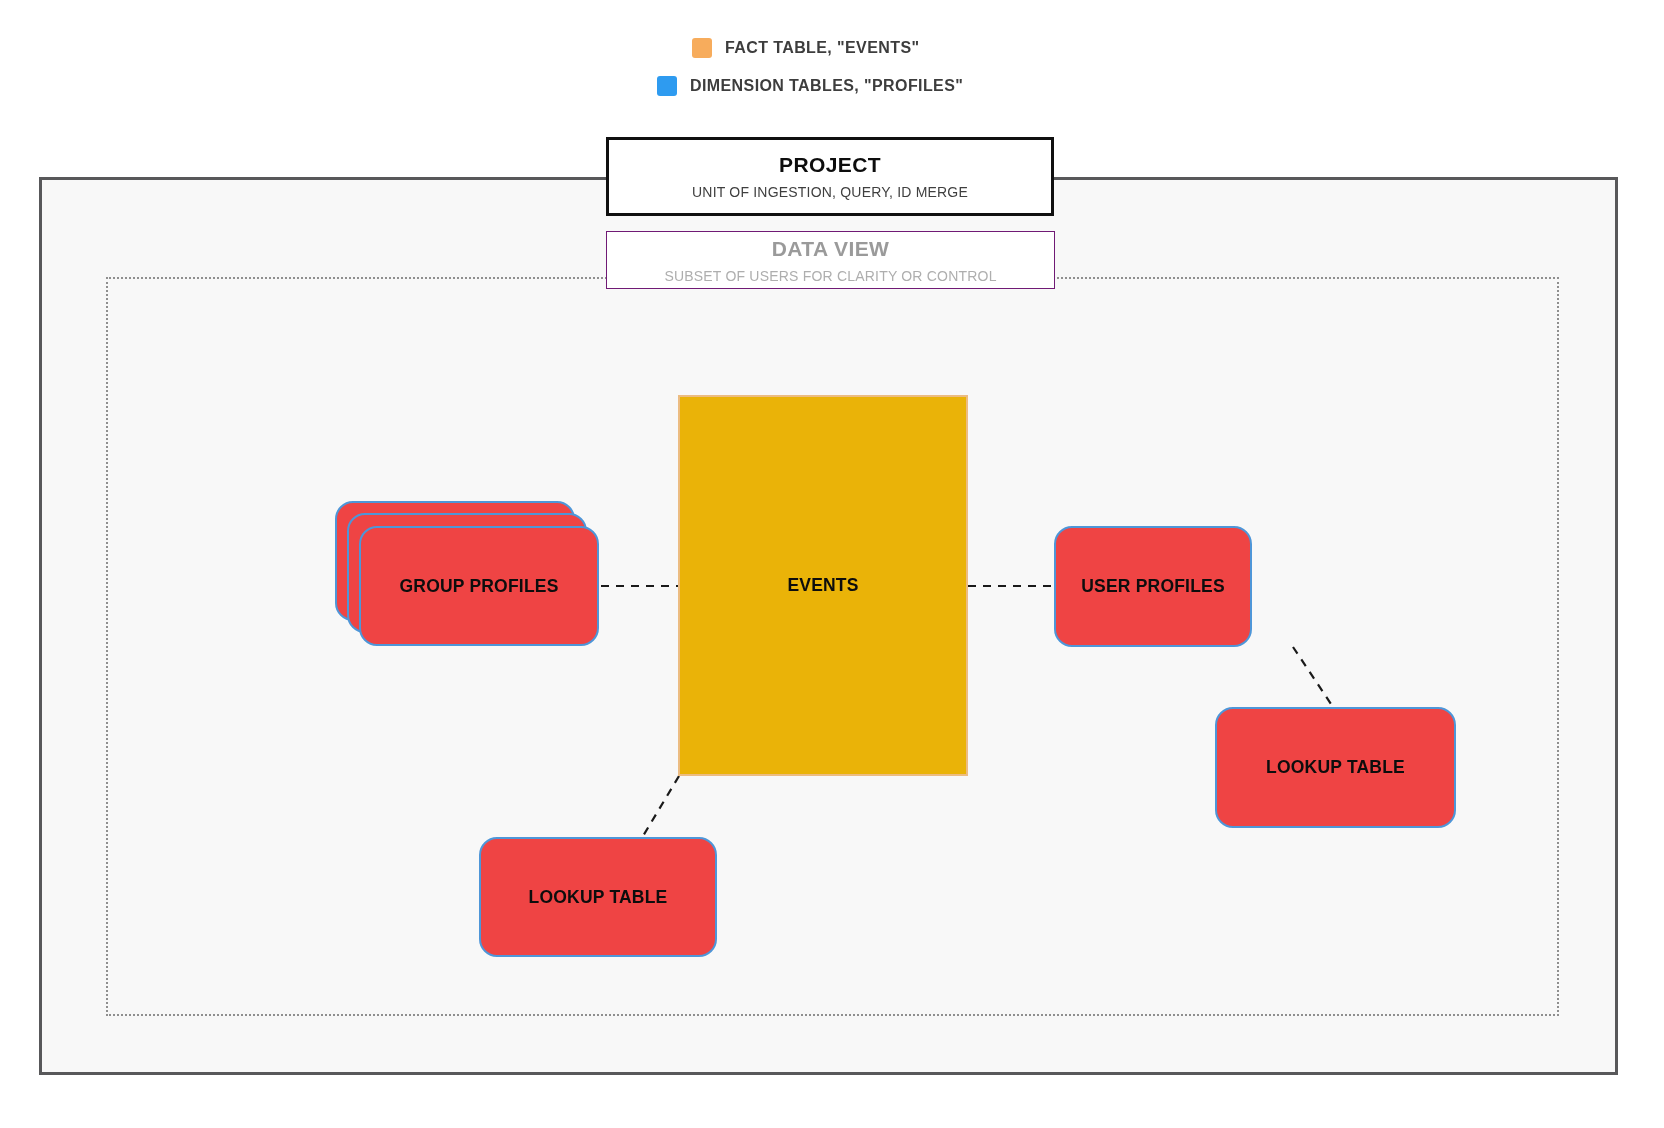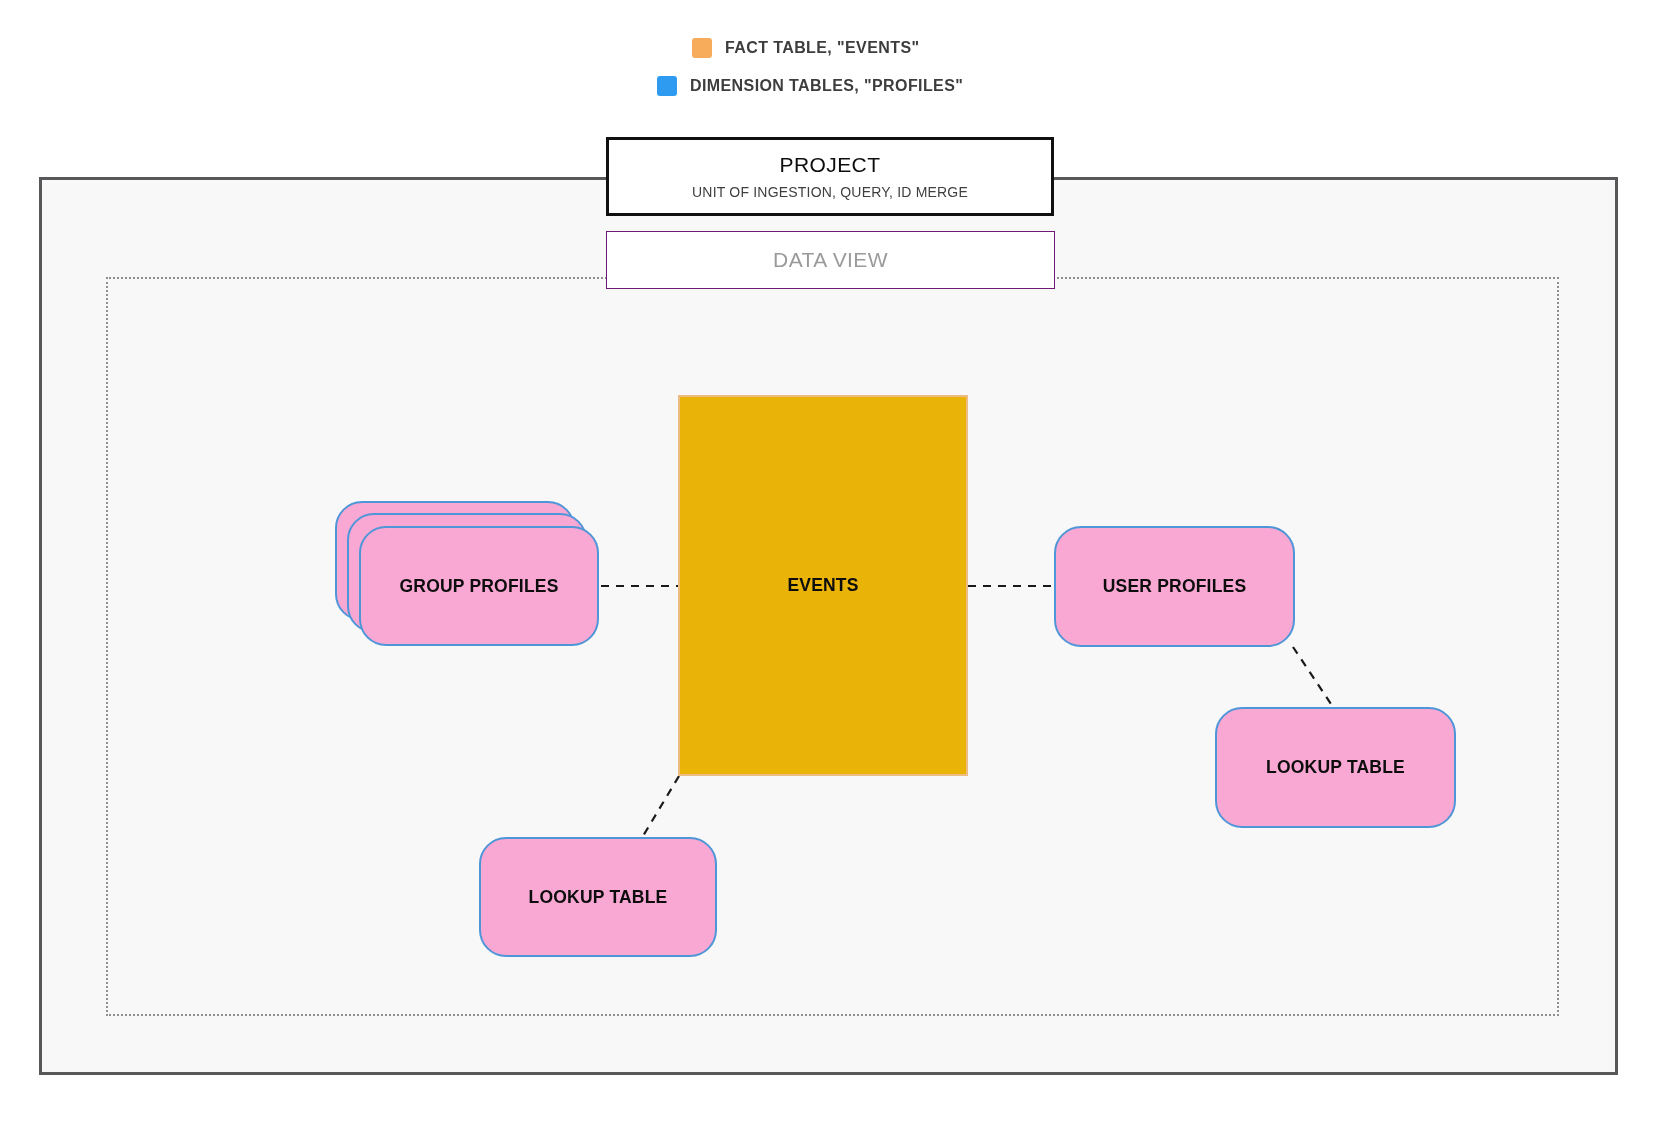--- a/index.html
+++ b/index.html
@@ -68,21 +68,21 @@
   .project-box {
     left: 606px; top: 137px;
     width: 448px; height: 79px;
     border: 3px solid #101010;
   }
   .dataview-box {
     left: 606px; top: 231px;
     width: 449px; height: 58px;
     border: 1px solid #701a75;
   }
-  .header-title { font-size: 21px; font-weight: normal; letter-spacing: 0.4px; }
+  .header-title { font-size: 21px; font-weight: bold; letter-spacing: 0.4px; }
   .header-subtitle { font-size: 14px; letter-spacing: 0.2px; }
   .project-box .header-title { color: #0d0d0d; }
   .project-box .header-subtitle { color: #3f3f3f; }
   .dataview-box .header-title { color: #9a9a9a; }
   .dataview-box .header-subtitle { color: #aeaeae; }
 
   
   .connector-layer {
     position: absolute;
     left: 0; top: 0;
@@ -111,32 +111,32 @@
     width: 290px; height: 381px;
     background: #eab308;
     border: 2px solid var(--color-events-border, #ECBC82);
     display: flex;
     align-items: center;
     justify-content: center;
     z-index: 4;
   }
   .profile-card {
     position: absolute;
-    background: #f9a8d4;
+    background: #ef4444;
     border: 2px solid var(--color-profile-border, #4E96D8);
-    border-radius: 27px;
+    border-radius: 18px;
     display: flex;
     align-items: center;
     justify-content: center;
     z-index: 4;
   }
   .stack-back  { left: 335px; top: 501px; width: 240px; height: 120px; }
   .stack-mid   { left: 347px; top: 513px; width: 240px; height: 120px; }
   .group-profiles { left: 359px; top: 526px; width: 240px; height: 120px; z-index: 5; }
-  .user-profiles  { left: 1054px; top: 526px; width: 241px; height: 121px; text-align: center; }
+  .user-profiles  { left: 1054px; top: 526px; width: 198px; height: 121px; text-align: center; }
   .lookup-right   { left: 1215px; top: 707px; width: 241px; height: 121px; }
   .lookup-bottom  { left: 479px;  top: 837px; width: 238px; height: 120px; }
 </style>
 </head>
 <body>
 
 <div class="canvas">
 
   <div class="legend-row fact">
     <span class="swatch fact"></span>
@@ -157,20 +157,21 @@
     <line class="connector" x1="679" y1="776" x2="643" y2="836"></line>
     <line class="connector" x1="1293" y1="647" x2="1333" y2="707"></line>
   </svg>
 
   <div class="header-box project-box">
     <div class="header-title">PROJECT</div>
     <div class="header-subtitle">UNIT OF INGESTION, QUERY, ID MERGE</div>
   </div>
   <div class="header-box dataview-box">
     <div class="header-title">DATA VIEW</div>
+    <div class="header-subtitle">SUBSET OF USERS FOR CLARITY OR CONTROL</div>
   </div>
 
   <div class="fact-node">
     <span class="node-label">EVENTS</span>
   </div>
 
   <div class="profile-card stack-back"></div>
   <div class="profile-card stack-mid"></div>
   <div class="profile-card group-profiles">
     <span class="node-label">GROUP PROFILES</span>

